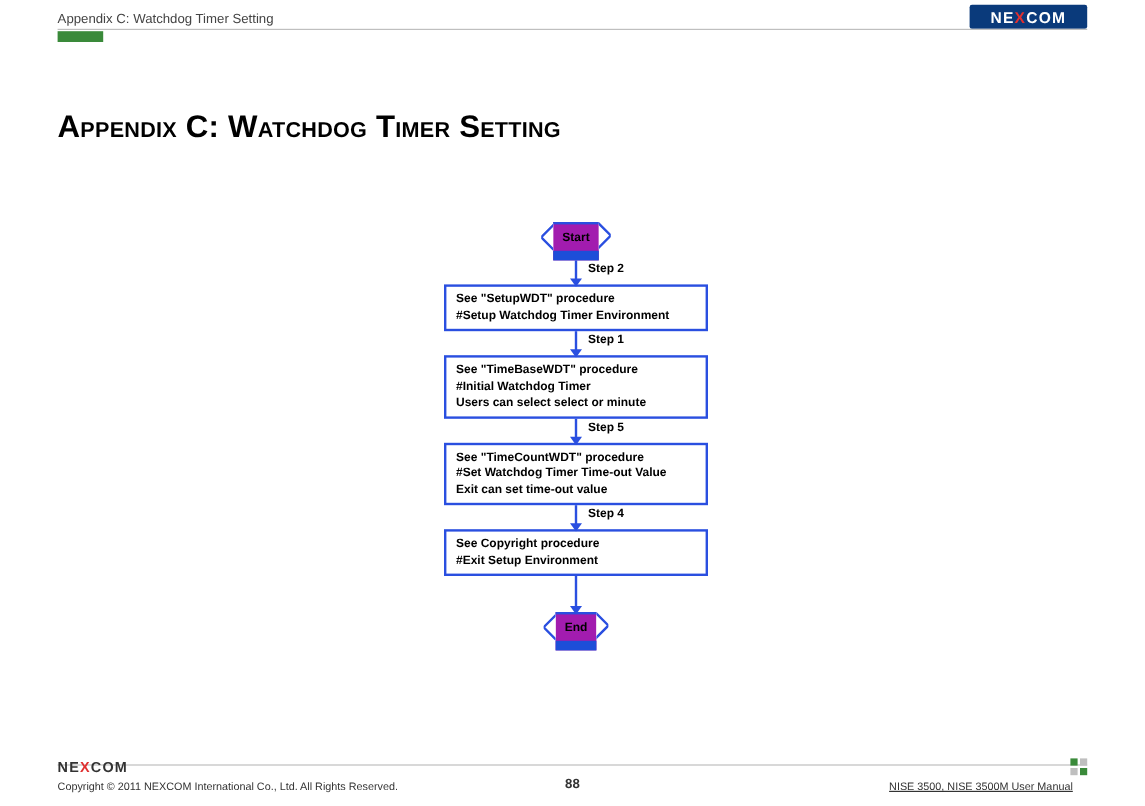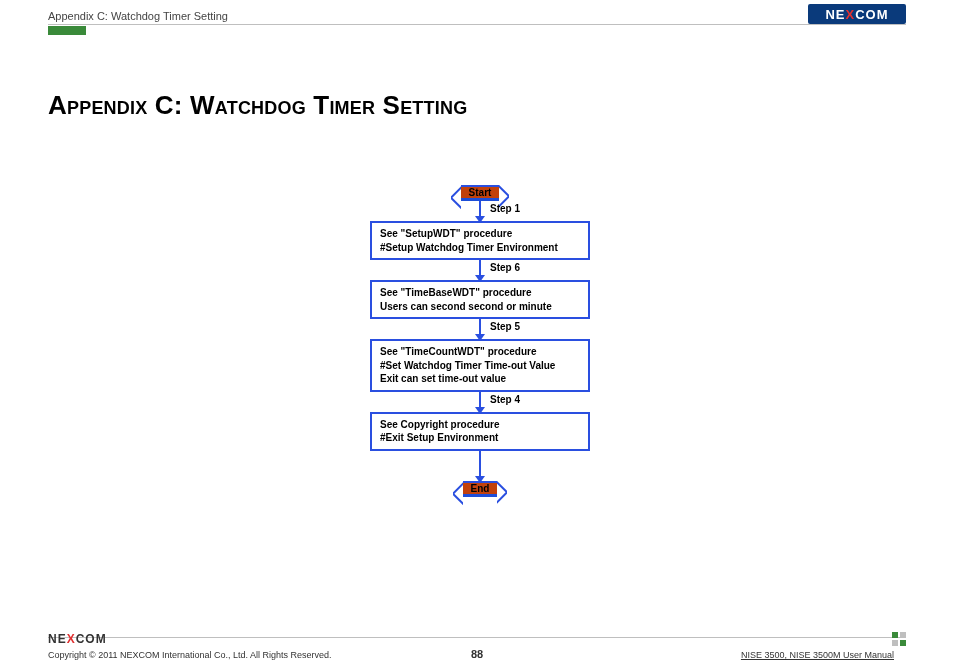--- a/index.html
+++ b/index.html
@@ -36,21 +36,21 @@
   .ftr-logo { position: absolute; left: 0; bottom: 14px; font-weight: 900; font-size: 12px; letter-spacing: 1px; color: #333; }
   .ftr-logo .x { color: #e03030; }
   .ftr-mark { position: absolute; right: 0; bottom: 14px; width: 14px; height: 14px; }
   .ftr-mark .sq { position:absolute; width:6px; height:6px; background:#3a8a3a; }
   .ftr-mark .s1 { left:0; top:0; }
   .ftr-mark .s2 { left:8px; top:0; background:#bfbfbf; }
   .ftr-mark .s3 { left:0; top:8px; background:#bfbfbf; }
   .ftr-mark .s4 { left:8px; top:8px; }
 
   
-  .hex { position: relative; height: 16px; padding: 0 8px; border-top: 2px solid #2a4fe0; border-bottom: 3px solid #1d4ed8; background:#c2410c; display:flex; align-items:center; justify-content:center; font-size:10px; font-weight:700; }
+  .hex { position: relative; height: 32px; padding: 0 8px; border-top: 2px solid #2a4fe0; border-bottom: 8px solid #1d4ed8; background:#a21caf; display:flex; align-items:center; justify-content:center; font-size:10px; font-weight:700; }
   .hex .cap-l, .hex .cap-r { position:absolute; top:-2px; width:10px; height:24px; overflow:hidden; }
   .hex .cap-l { left:-10px; }
   .hex .cap-r { right:-10px; }
   .hex .cap-l::before, .hex .cap-r::before { content:""; position:absolute; top:2px; width:14px; height:16px; border:2px solid #2a4fe0; background:#fff; transform: rotate(45deg); }
   .hex .cap-l::before { left:3px; }
   .hex .cap-r::before { right:3px; }
 </style>
 </head>
 <body>
 
@@ -72,38 +72,39 @@
   <div class="flow">
 
     <div class="hex">
       <span class="cap-l"></span>
       <span>Start</span>
       <span class="cap-r"></span>
     </div>
 
     <div class="step-row">
       <div class="arrow-seg"></div>
-      <div class="step-label">Step 1</div>
+      <div class="step-label">Step 2</div>
     </div>
     <div class="gap"></div>
 
     <div class="box">
       <div>See "SetupWDT" procedure</div>
       <div>#Setup Watchdog Timer Environment</div>
     </div>
 
     <div class="step-row">
       <div class="arrow-seg"></div>
-      <div class="step-label">Step 6</div>
+      <div class="step-label">Step 1</div>
     </div>
     <div class="gap"></div>
 
     <div class="box">
       <div>See "TimeBaseWDT" procedure</div>
-      <div>Users can second second or minute</div>
+      <div>#Initial Watchdog Timer</div>
+      <div>Users can select select or minute</div>
     </div>
 
     <div class="step-row">
       <div class="arrow-seg"></div>
       <div class="step-label">Step 5</div>
     </div>
     <div class="gap"></div>
 
     <div class="box">
       <div>See "TimeCountWDT" procedure</div>

